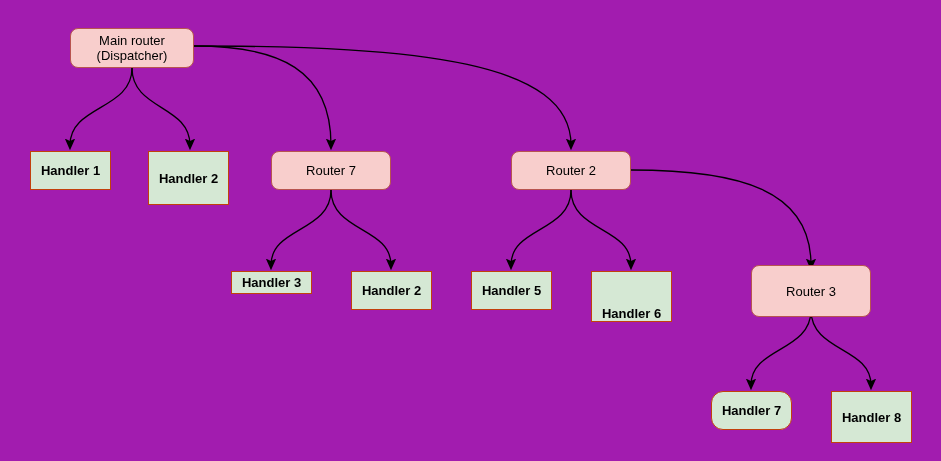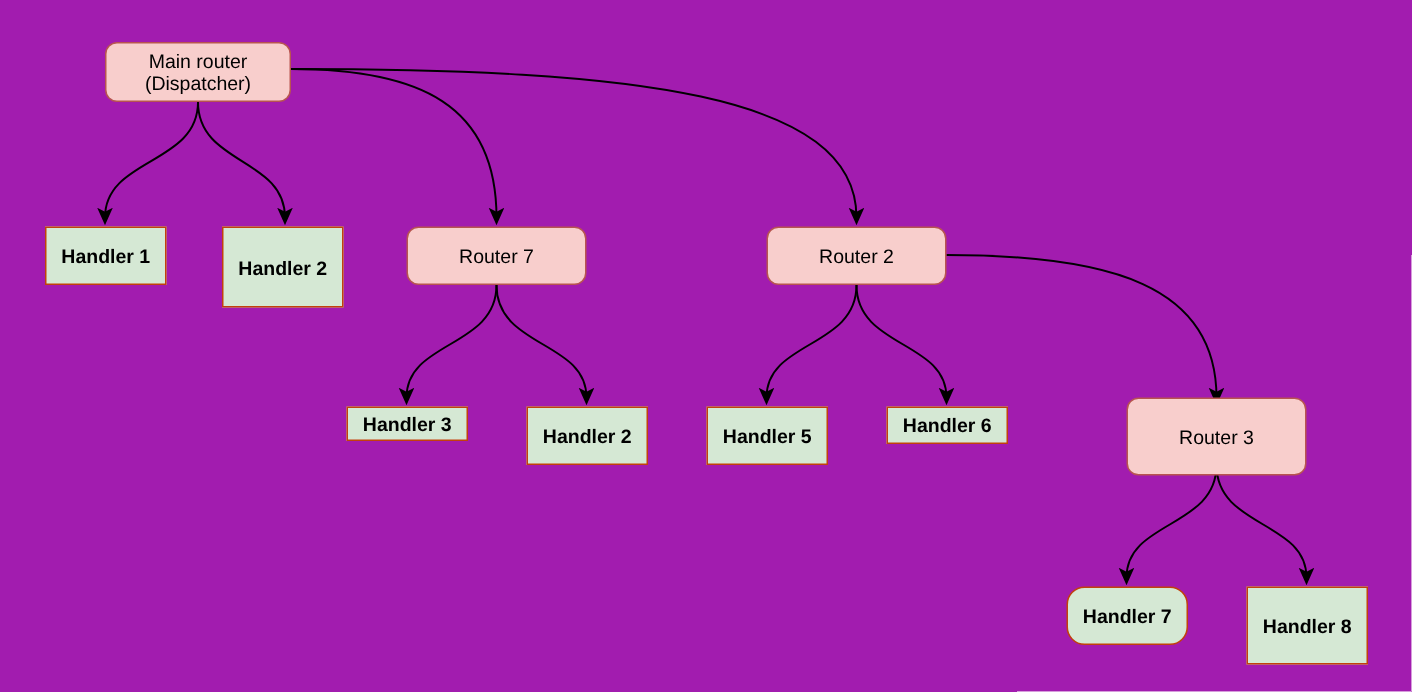--- a/index.html
+++ b/index.html
@@ -81,18 +81,18 @@
   <div id="node-layer">
       <div class="node router" style="left: 70px; top: 28px; width: 124px; height: 40px;"><span class="node-label">Main router
 (Dispatcher)</span></div>
       <div class="node handler" style="left: 30px; top: 151px; width: 81px; height: 39px;"><span class="node-label">Handler 1</span></div>
       <div class="node handler" style="left: 148px; top: 151px; width: 81px; height: 54px;"><span class="node-label">Handler 2</span></div>
       <div class="node router" style="left: 271px; top: 151px; width: 120px; height: 39px;"><span class="node-label">Router 7</span></div>
       <div class="node router" style="left: 511px; top: 151px; width: 120px; height: 39px;"><span class="node-label">Router 2</span></div>
       <div class="node handler" style="left: 231px; top: 271px; width: 81px; height: 23px;"><span class="node-label">Handler 3</span></div>
       <div class="node handler" style="left: 351px; top: 271px; width: 81px; height: 39px;"><span class="node-label">Handler 2</span></div>
       <div class="node handler" style="left: 471px; top: 271px; width: 81px; height: 39px; justify-content: center;"><span class="node-label">Handler 5</span></div>
-      <div class="node handler" style="left: 591px; top: 271px; width: 81px; height: 25px;"><span class="node-label">Handler 6</span></div>
+      <div class="node handler" style="left: 591px; top: 271px; width: 81px; height: 51px; align-items: flex-end;"><span class="node-label">Handler 6</span></div>
       <div class="node router" style="left: 751px; top: 265px; width: 120px; height: 52px;"><span class="node-label">Router 3</span></div>
       <div class="node handler" style="left: 711px; top: 391px; width: 81px; height: 39px; border-radius: 12px;"><span class="node-label">Handler 7</span></div>
       <div class="node handler" style="left: 831px; top: 391px; width: 81px; height: 52px;"><span class="node-label">Handler 8</span></div>
     </div>
 </div>
 
 </body></html>

